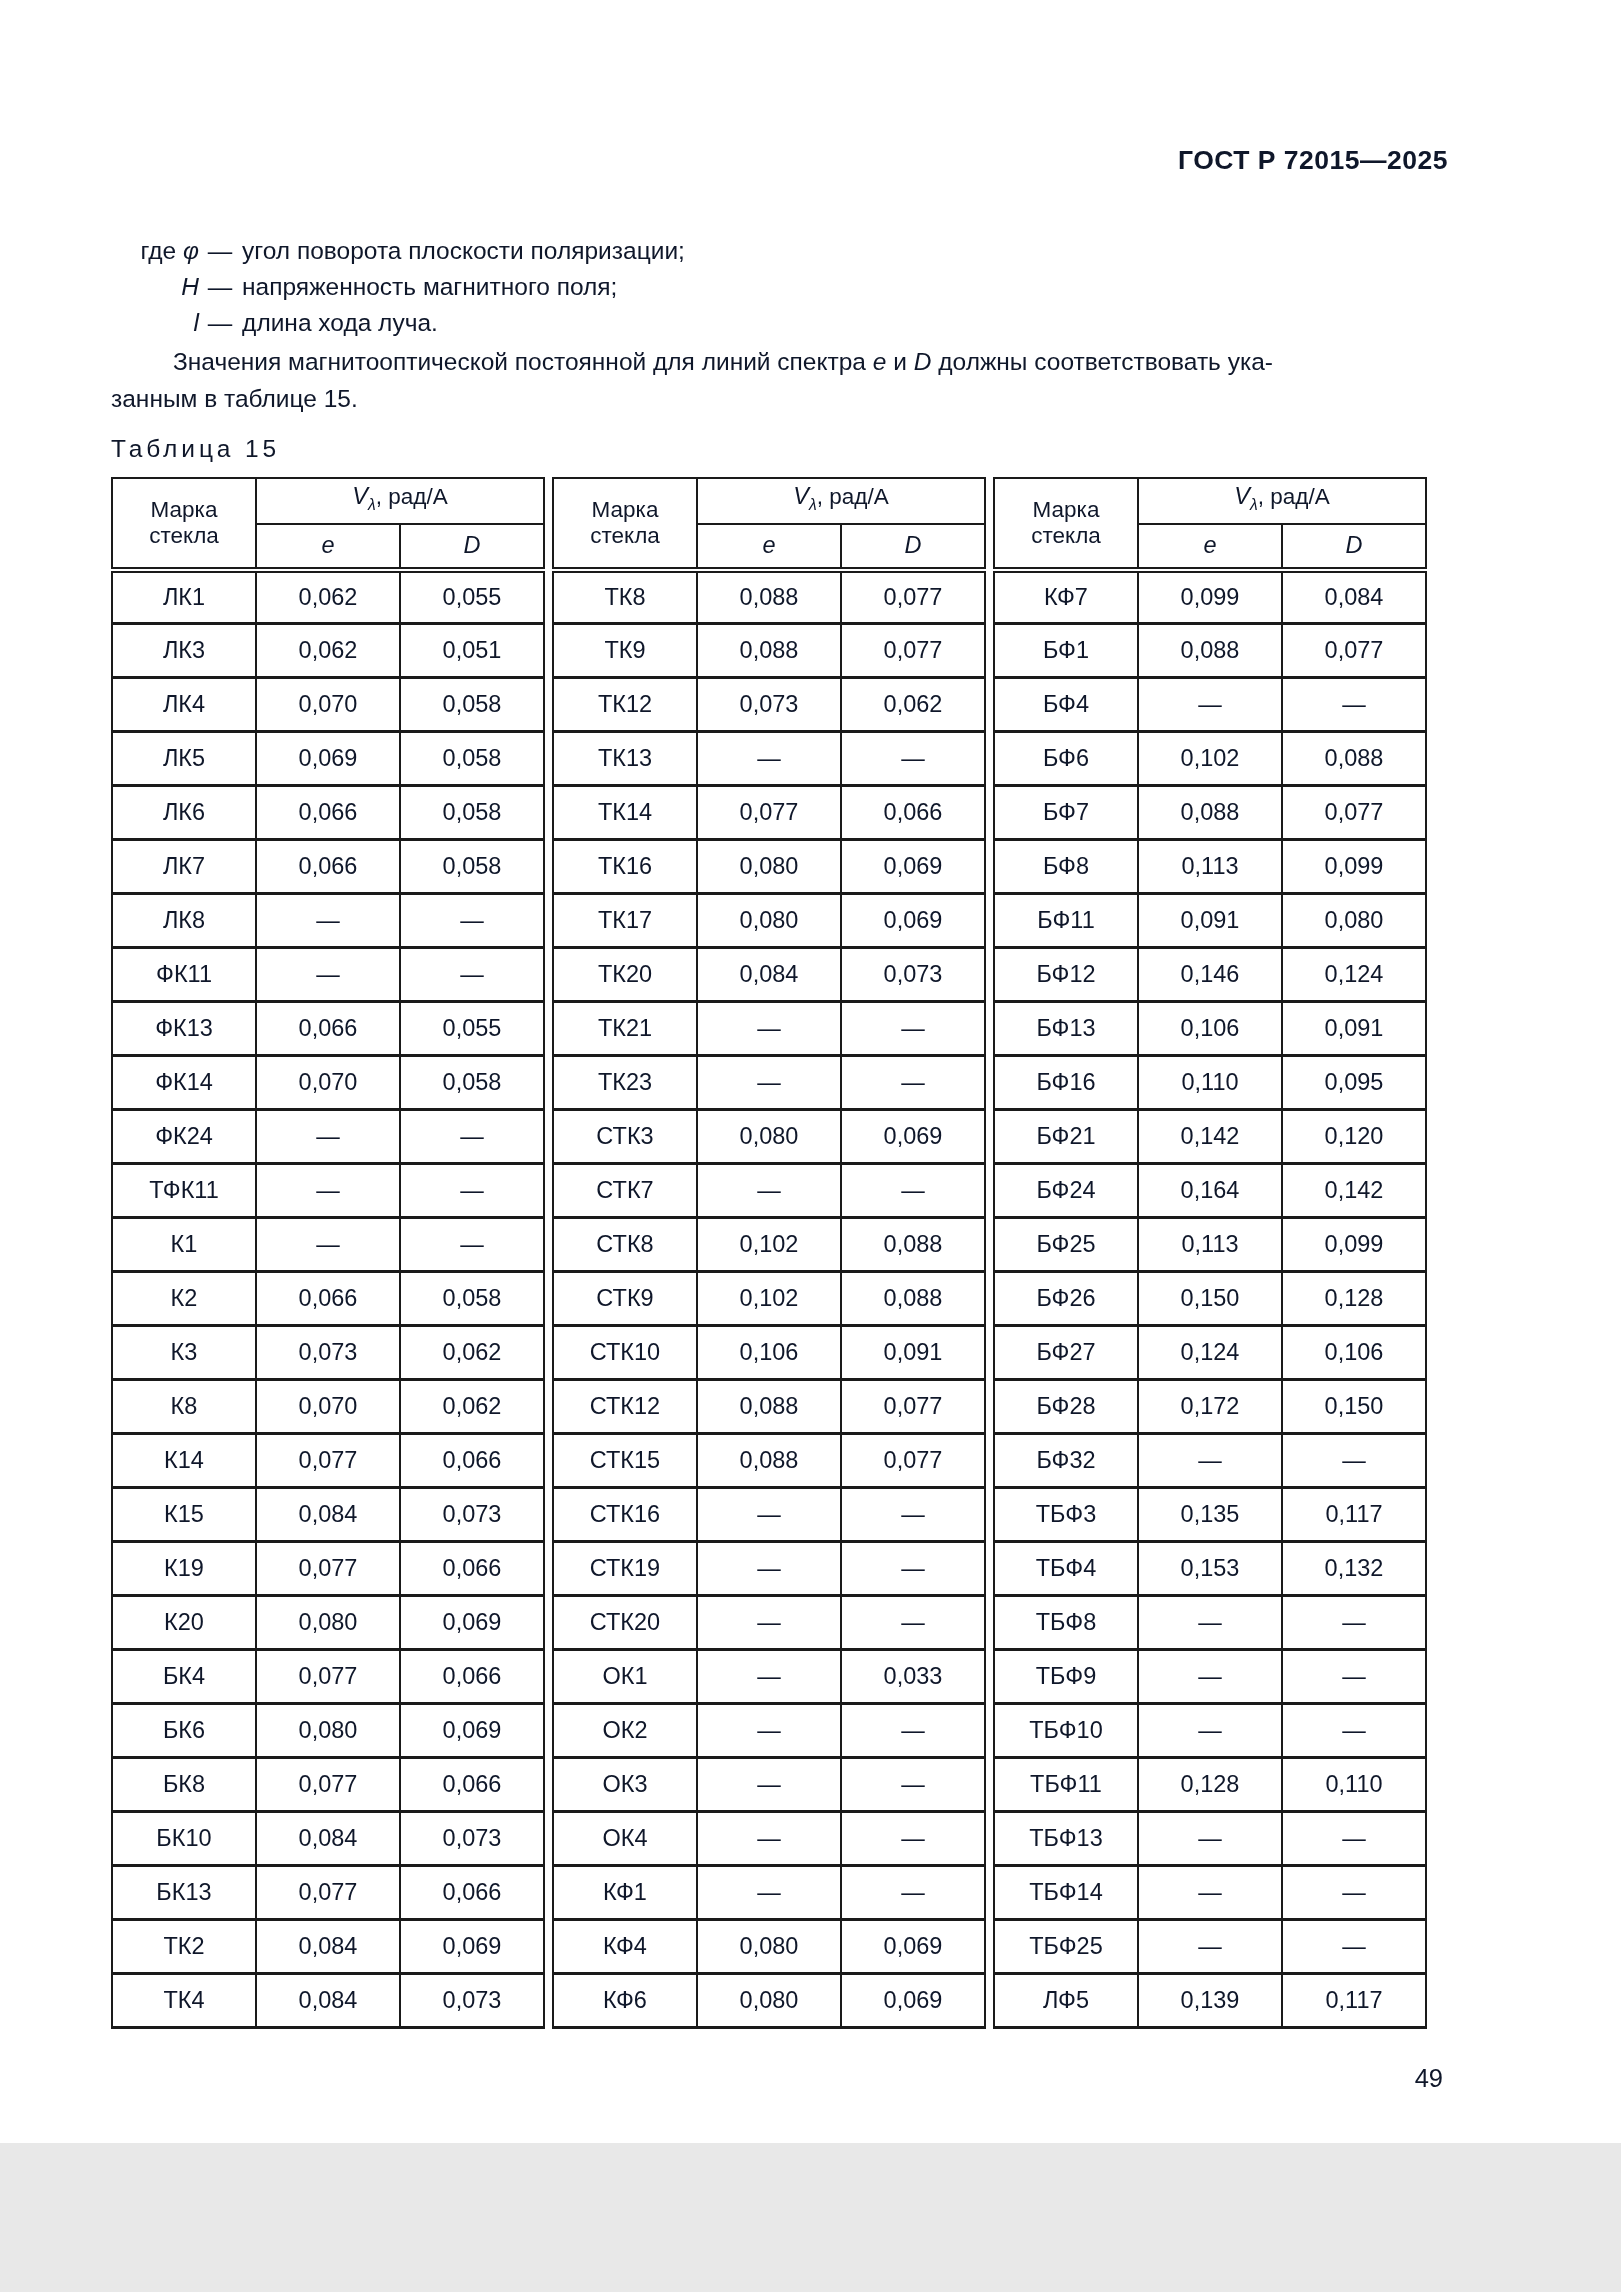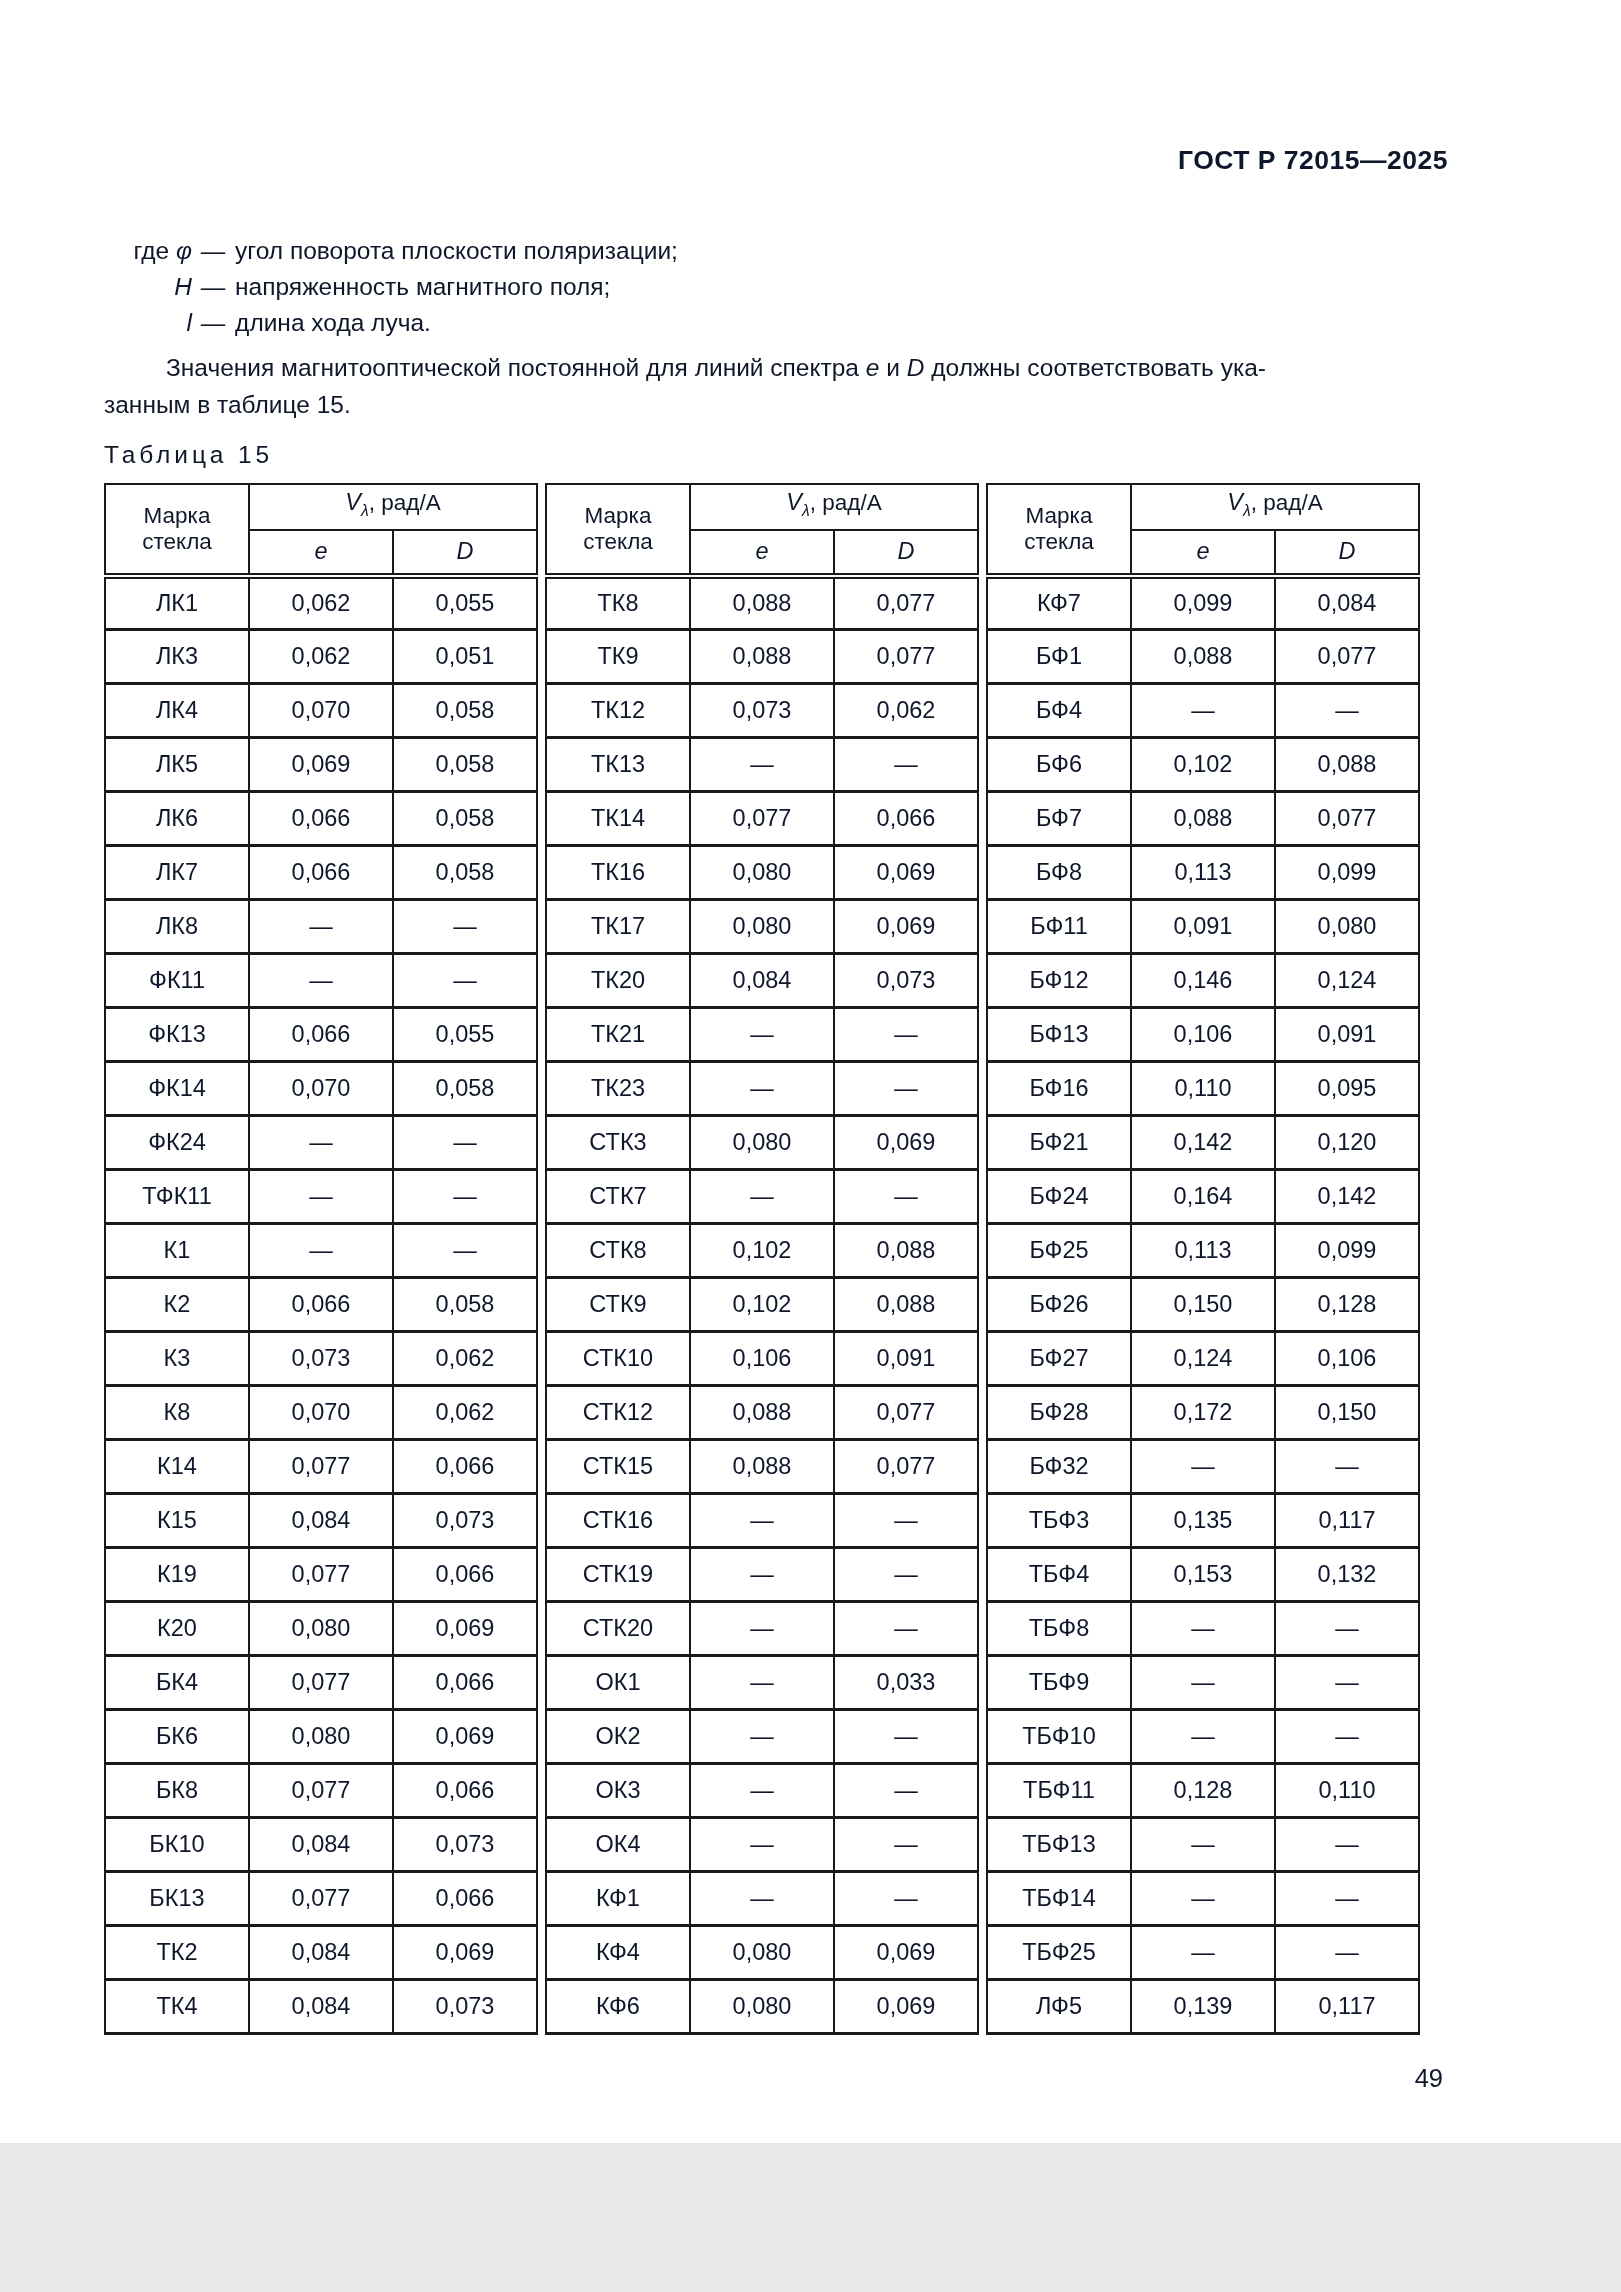--- a/index.html
+++ b/index.html
@@ -16,42 +16,42 @@
     position: absolute;
     top: 145px;
     right: 173px;
     font-size: 26.5px;
     font-weight: bold;
     letter-spacing: 0.5px;
     white-space: nowrap;
   }
   .content {
     position: absolute;
-    left: 104px;
+    left: 111px;
     top: 233px;
     width: 1318px;
   }
   .def-row {
     display: flex;
     align-items: baseline;
     line-height: 36px;
     font-size: 24.5px;
   }
   .def-term {
     display: inline-block;
     min-width: 88px;
     text-align: right;
     white-space: nowrap;
   }
   .def-term i, .par i { font-style: italic; }
   .def-dash { margin: 0 9.8px 0 8.8px; }
   .par {
     font-size: 24.5px;
     line-height: 37px;
-    margin-top: 8px;
+    margin-top: 2px;
   }
   .par .l1 { text-indent: 62px; }
   .table-caption {
     margin-top: 18px;
     font-size: 24.5px;
     letter-spacing: 3.9px;
   }
   .table-wrap {
     margin-top: 13.7px;
     display: flex;

